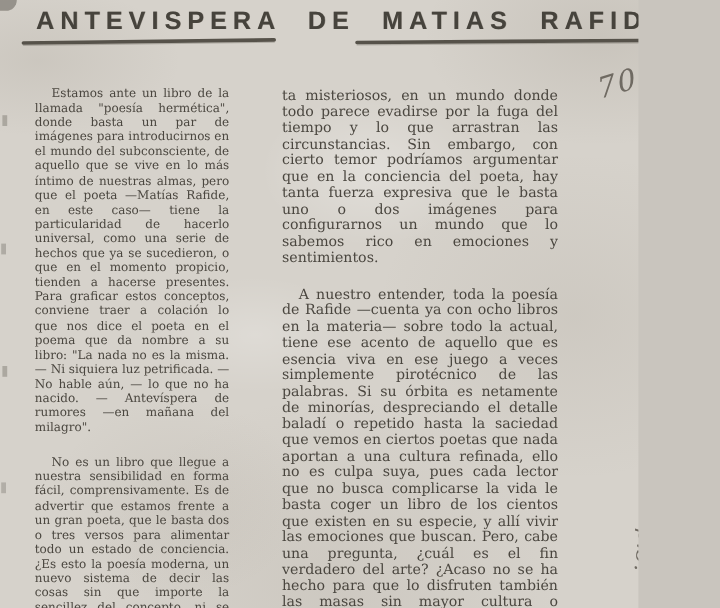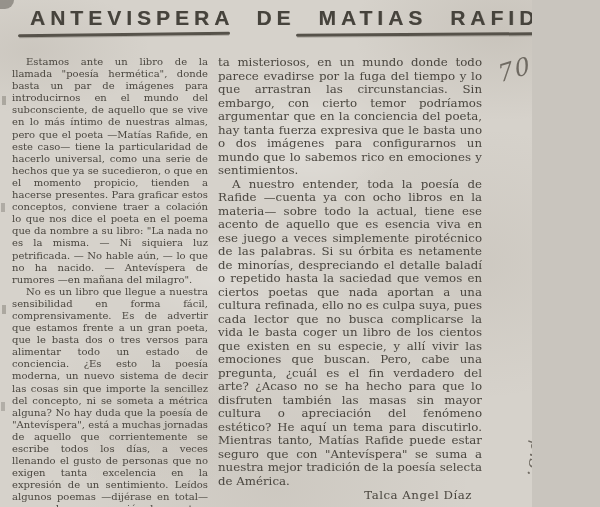--- a/index.html
+++ b/index.html
@@ -36,21 +36,21 @@
     box-shadow: 0 2px 0 -1px rgba(86,82,74,.30);
   }
   .rule-left  { left: 18px;  top: 33px; width: 212px; transform: rotate(-0.7deg); }
   .rule-right { left: 296px; top: 33px; width: 248px; transform: rotate(-0.4deg); }
 
   .columns {
     position: absolute; top: 56px; left: 12px;
     display: flex; gap: 10px; align-items: flex-start;
   }
   .col p {
-    margin: 0; text-align: justify; text-indent: 14px;
+    margin: 17px; text-align: justify; text-indent: 14px;
     color: #4a463f;
   }
   .col-left  { width: 196px; font-size: 10px;   line-height: 12.1px; }
   .col-right { width: 264px; font-size: 11.8px; line-height: 13.5px; }
   .no-indent { text-indent: 0 !important; }
   .signature {
     text-align: right !important; text-indent: 0 !important;
     padding-right: 10px; margin-top: 1px !important;
     letter-spacing: 0.5px;
   }

